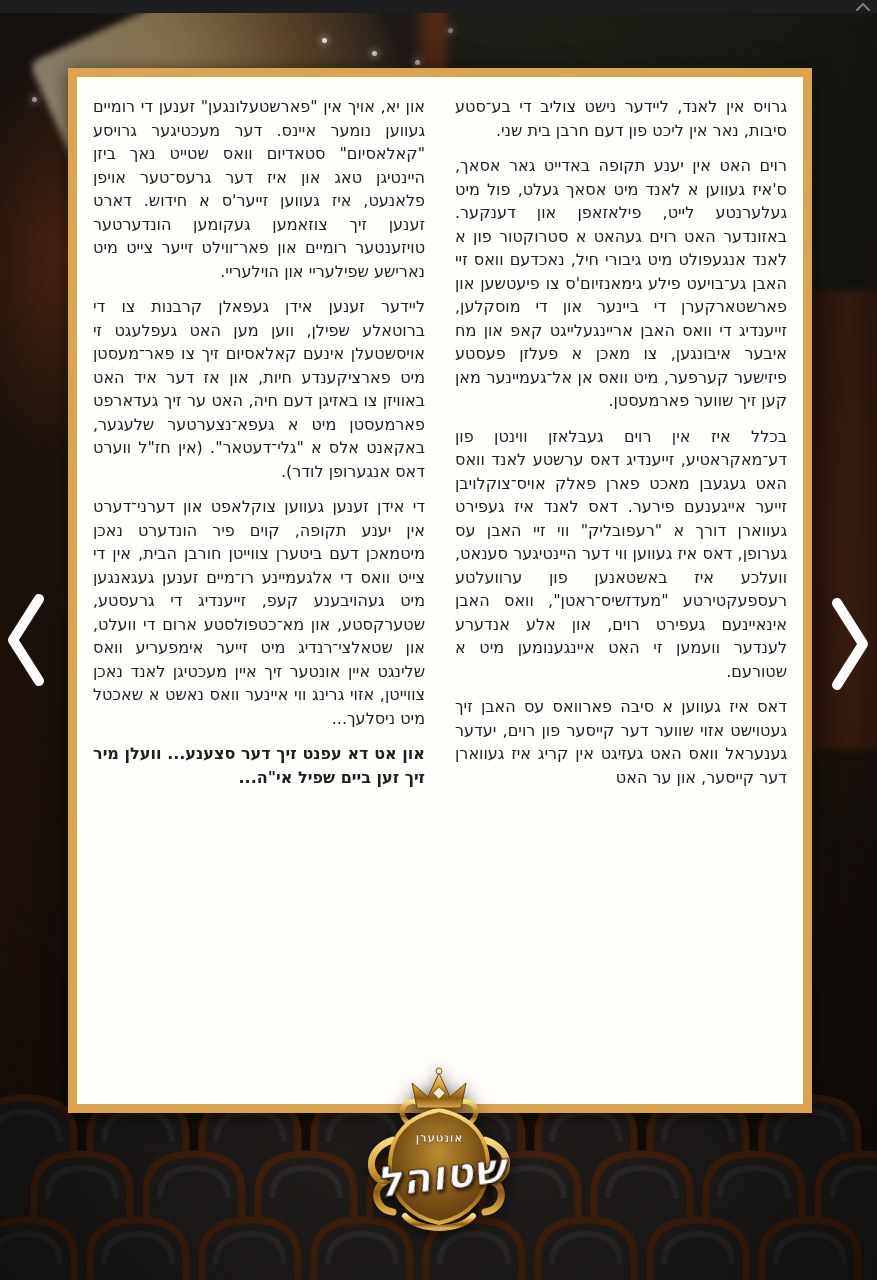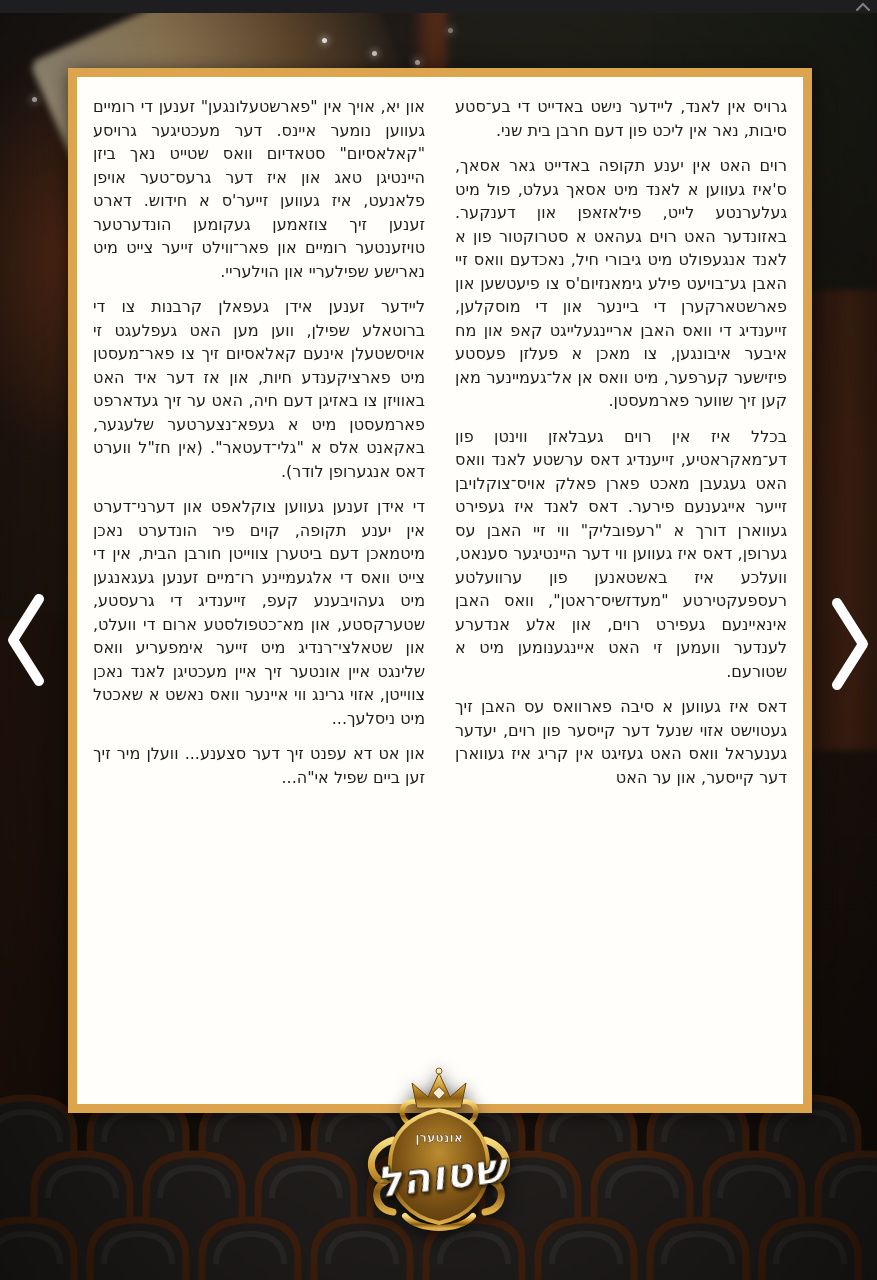--- a/index.html
+++ b/index.html
@@ -36,21 +36,21 @@
     position:absolute;left:68px;top:68px;width:744px;height:1045px;box-sizing:border-box;
     background:#fffefa;border:9px solid #dda44e;z-index:2;overflow:hidden;
     box-shadow:0 3px 18px rgba(0,0,0,.6);
   }
   .columns{
     position:absolute;inset:18px 16px 14px;display:flex;direction:rtl;gap:30px;
     text-align:justify;color:#1e1e1e;
   }
   .col{flex:1 1 0;font-size:16px;line-height:23.5px;}
   .col p{margin:0 0 12px;}
-  .col p.lede{font-weight:400;}
+  .col p.lede{font-weight:700;}
   
   .nav{position:absolute;z-index:4;background:none;border:none;padding:0;cursor:pointer;line-height:0;}
   .nav.prev{left:2px;top:592px;}
   .nav.next{right:3px;top:596px;}
   
   .logo{position:absolute;left:50%;top:1066px;transform:translateX(-50%);z-index:5;
     filter:drop-shadow(0 4px 8px rgba(0,0,0,.65));}
   .logo text{font-family:"DejaVu Sans",sans-serif;}
 </style>
 </head>
@@ -116,24 +116,24 @@
   <div class="top-bar"></div>
   <div class="scroll-up">
     <svg width="14" height="9" viewBox="0 0 14 9">
         <polyline points="1,8 7,2 13,8" fill="none" stroke="#cfcfcf" stroke-width="2" stroke-linecap="round"></polyline>
       </svg>
   </div>
 
   <div class="card">
     <div class="columns">
       <div class="col">
-        <p>גרויס אין לאנד, ליידער נישט באדייט די בע־סטע סיבות, נאר אין ליכט פון דעם חרבן בית שני.</p>
+        <p>גרויס אין לאנד, ליידער נישט צוליב די בע־סטע סיבות, נאר אין ליכט פון דעם חרבן בית שני.</p>
         <p>רוים האט אין יענע תקופה באדייט גאר אסאך, ס'איז געווען א לאנד מיט אסאך געלט, פול מיט געלערנטע לייט, פילאזאפן און דענקער. באזונדער האט רוים געהאט א סטרוקטור פון א לאנד אנגעפולט מיט גיבורי חיל, נאכדעם וואס זיי האבן גע־בויעט פילע גימאנזיום'ס צו פיעטשען און פארשטארקערן די ביינער און די מוסקלען, זייענדיג די וואס האבן אריינגעלייגט קאפ און מח איבער איבונגען, צו מאכן א פעלזן פעסטע פיזישער קערפער, מיט וואס אן אל־געמיינער מאן קען זיך שווער פארמעסטן.</p>
         <p>בכלל איז אין רוים געבלאזן ווינטן פון דע־מאקראטיע, זייענדיג דאס ערשטע לאנד וואס האט געגעבן מאכט פארן פאלק אויס־צוקלויבן זייער אייגענעם פירער. דאס לאנד איז געפירט געווארן דורך א "רעפובליק" ווי זיי האבן עס גערופן, דאס איז געווען ווי דער היינטיגער סענאט, וועלכע איז באשטאנען פון ערוועלטע רעספעקטירטע "מעדזשיס־ראטן", וואס האבן אינאיינעם געפירט רוים, און אלע אנדערע לענדער וועמען זי האט איינגענומען מיט א שטורעם.</p>
-        <p>דאס איז געווען א סיבה פארוואס עס האבן זיך געטוישט אזוי שנעל דער קייסער פון רוים, יעדער גענעראל וואס האט געזיגט אין קריג איז געווארן דער קייסער, און ער האט</p>
+        <p>דאס איז געווען א סיבה פארוואס עס האבן זיך געטוישט אזוי שווער דער קייסער פון רוים, יעדער גענעראל וואס האט געזיגט אין קריג איז געווארן דער קייסער, און ער האט</p>
       </div>
       <div class="col">
         <p>און יא, אויך אין "פארשטעלונגען" זענען די רומיים געווען נומער איינס. דער מעכטיגער גרויסע "קאלאסיום" סטאדיום וואס שטייט נאך ביזן היינטיגן טאג און איז דער גרעס־טער אויפן פלאנעט, איז געווען זייער'ס א חידוש. דארט זענען זיך צוזאמען געקומען הונדערטער טויזענטער רומיים און פאר־ווילט זייער צייט מיט נארישע שפילעריי און הוילעריי.</p>
         <p>ליידער זענען אידן געפאלן קרבנות צו די ברוטאלע שפילן, ווען מען האט געפלעגט זי אויסשטעלן אינעם קאלאסיום זיך צו פאר־מעסטן מיט פארציקענדע חיות, און אז דער איד האט באוויזן צו באזיגן דעם חיה, האט ער זיך געדארפט פארמעסטן מיט א געפא־נצערטער שלעגער, באקאנט אלס א "גלי־דעטאר". (אין חז"ל ווערט דאס אנגערופן לודר).</p>
         <p>די אידן זענען געווען צוקלאפט און דערני־דערט אין יענע תקופה, קוים פיר הונדערט נאכן מיטמאכן דעם ביטערן צווייטן חורבן הבית, אין די צייט וואס די אלגעמיינע רו־מיים זענען געגאנגען מיט געהויבענע קעפ, זייענדיג די גרעסטע, שטערקסטע, און מא־כטפולסטע ארום די וועלט, און שטאלצי־רנדיג מיט זייער אימפעריע וואס שלינגט איין אונטער זיך איין מעכטיגן לאנד נאכן צווייטן, אזוי גרינג ווי איינער וואס נאשט א שאכטל מיט ניסלעך...</p>
         <p class="lede">און אט דא עפנט זיך דער סצענע... וועלן מיר זיך זען ביים שפיל אי"ה...</p>
       </div>
     </div>
   </div>
 

